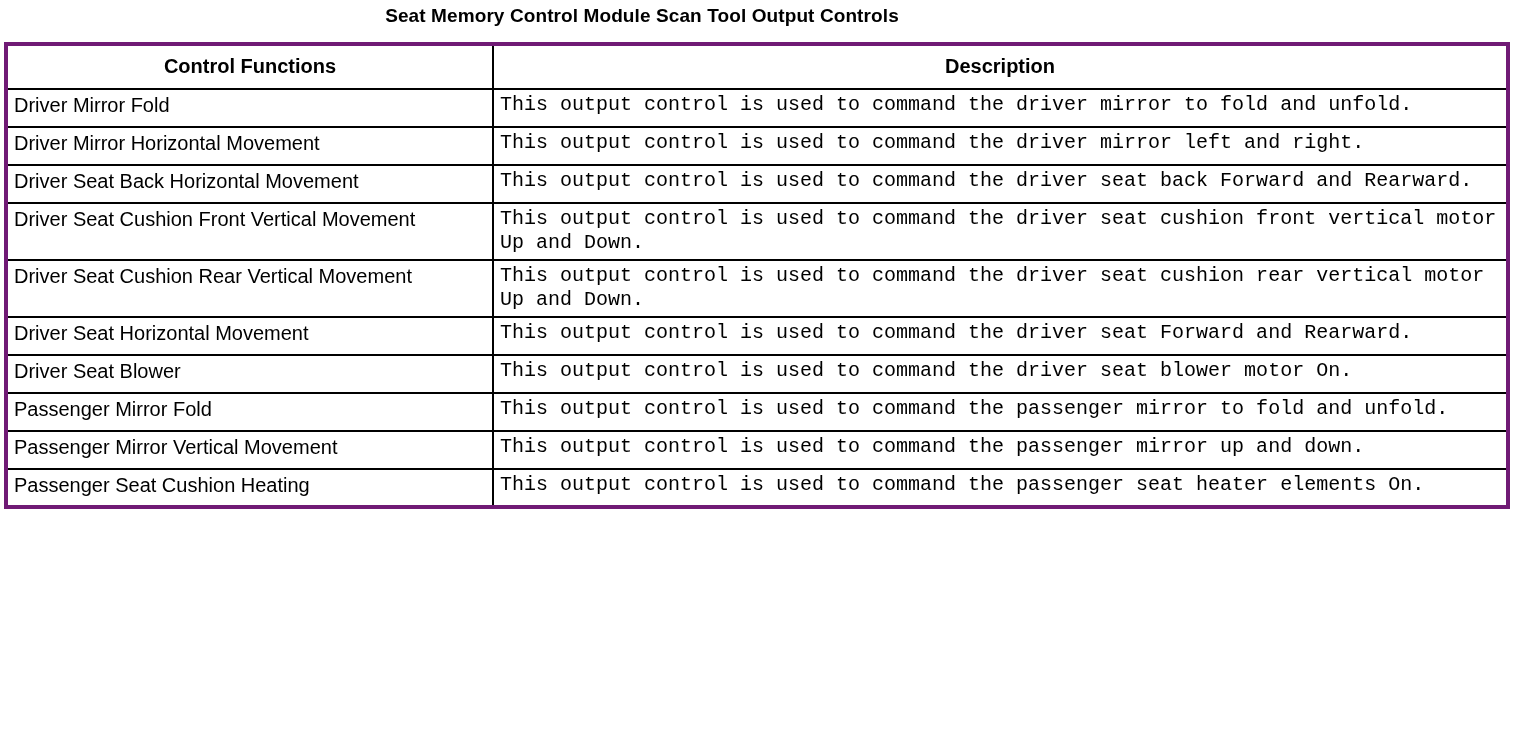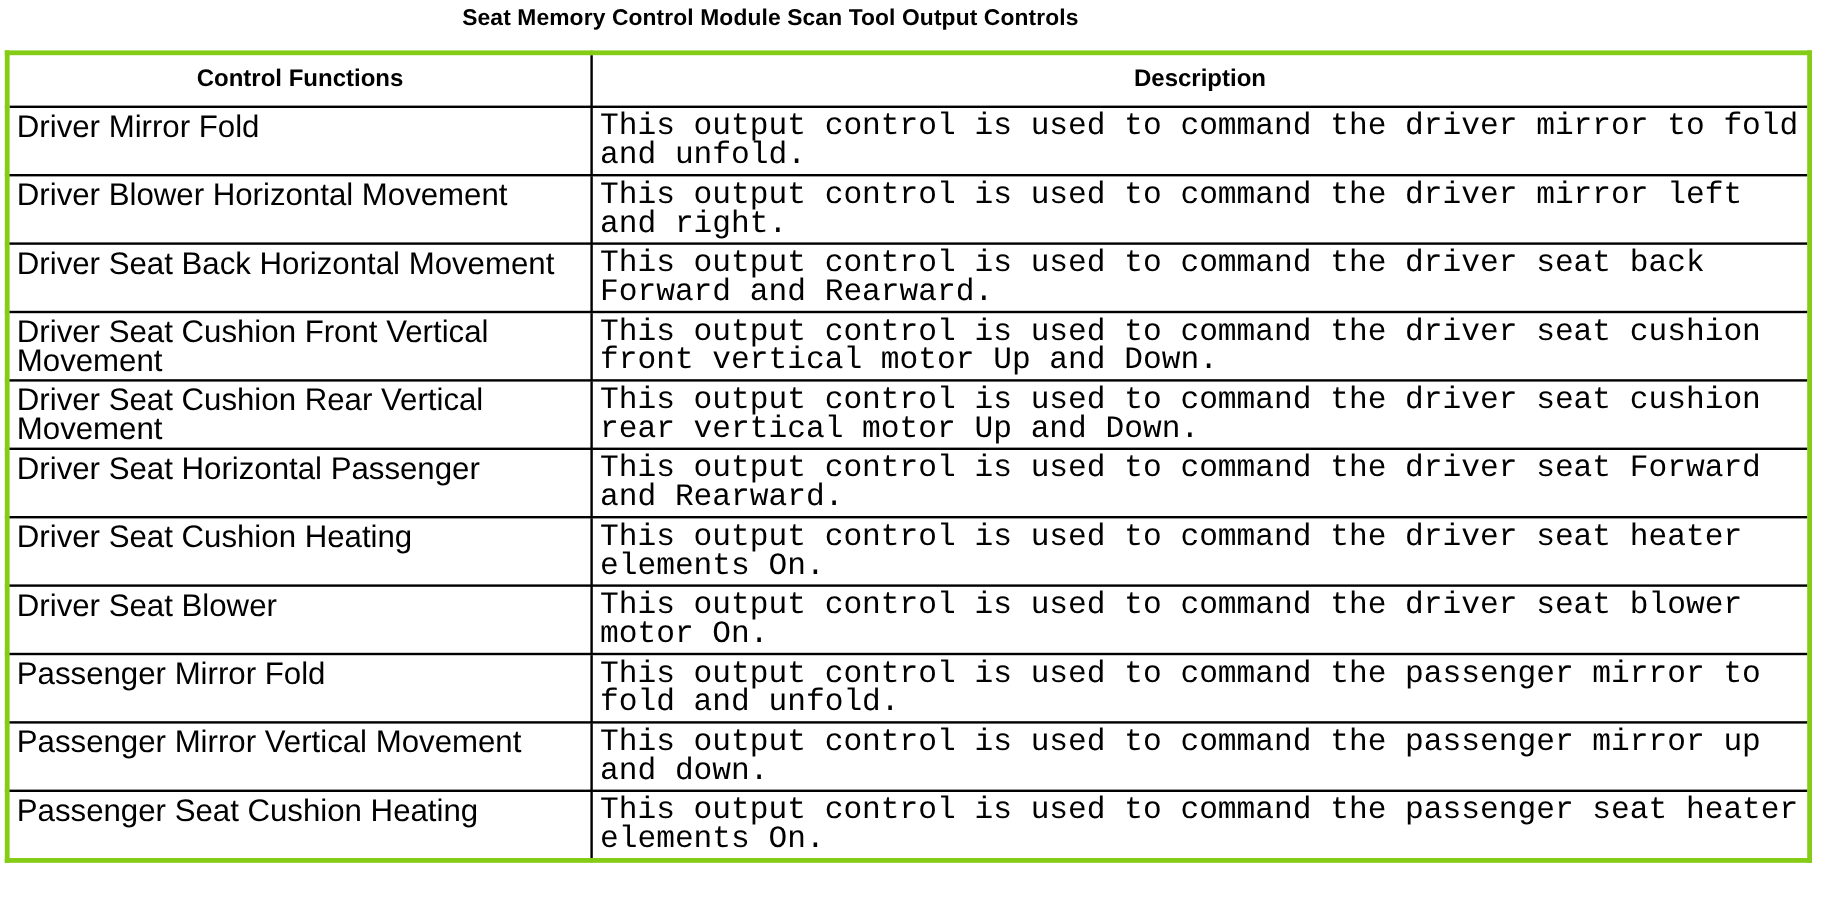--- a/index.html
+++ b/index.html
@@ -36,32 +36,32 @@
     position: absolute;
     left: 4px;
     top: 42px;
     width: 1502px;
   }
 
   table.scan-table {
     border-collapse: collapse;
     width: 1502px;
     table-layout: fixed;
-    border: 4px solid #84cc16;
+    border: 4px solid #701a75;
   }
 
   table.scan-table col.c-func { width: 487px; }
   table.scan-table col.c-desc { width: 1015px; }
 
   table.scan-table th,
   table.scan-table td {
     border: 2px solid #000;
     vertical-align: top;
     padding: 3px 6px 4px 6px;
-    font-size: 26px;
+    font-size: 20px;
     line-height: 24px;
     font-weight: normal;
     box-sizing: border-box;
   }
 
   table.scan-table thead th {
     font-weight: bold;
     text-align: center;
     font-size: 20px;
     height: 45px;
@@ -100,42 +100,38 @@
           <th>Control Functions</th>
           <th>Description</th>
         </tr>
       </thead>
       <tbody id="table-body">
           <tr>
             <td class="func-cell">Driver Mirror Fold</td>
             <td class="desc-cell">This output control is used to command the driver mirror to fold and unfold.</td>
           </tr>
           <tr>
-            <td class="func-cell">Driver Blower Horizontal Movement</td>
+            <td class="func-cell">Driver Mirror Horizontal Movement</td>
             <td class="desc-cell">This output control is used to command the driver mirror left and right.</td>
           </tr>
           <tr>
             <td class="func-cell">Driver Seat Back Horizontal Movement</td>
             <td class="desc-cell">This output control is used to command the driver seat back Forward and Rearward.</td>
           </tr>
           <tr>
             <td class="func-cell">Driver Seat Cushion Front Vertical Movement</td>
             <td class="desc-cell">This output control is used to command the driver seat cushion front vertical motor Up and Down.</td>
           </tr>
           <tr>
             <td class="func-cell">Driver Seat Cushion Rear Vertical Movement</td>
             <td class="desc-cell">This output control is used to command the driver seat cushion rear vertical motor Up and Down.</td>
           </tr>
           <tr>
-            <td class="func-cell">Driver Seat Horizontal Passenger</td>
+            <td class="func-cell">Driver Seat Horizontal Movement</td>
             <td class="desc-cell">This output control is used to command the driver seat Forward and Rearward.</td>
-          </tr>
-          <tr>
-            <td class="func-cell">Driver Seat Cushion Heating</td>
-            <td class="desc-cell">This output control is used to command the driver seat heater elements On.</td>
           </tr>
           <tr>
             <td class="func-cell">Driver Seat Blower</td>
             <td class="desc-cell">This output control is used to command the driver seat blower motor On.</td>
           </tr>
           <tr>
             <td class="func-cell">Passenger Mirror Fold</td>
             <td class="desc-cell">This output control is used to command the passenger mirror to fold and unfold.</td>
           </tr>
           <tr>

